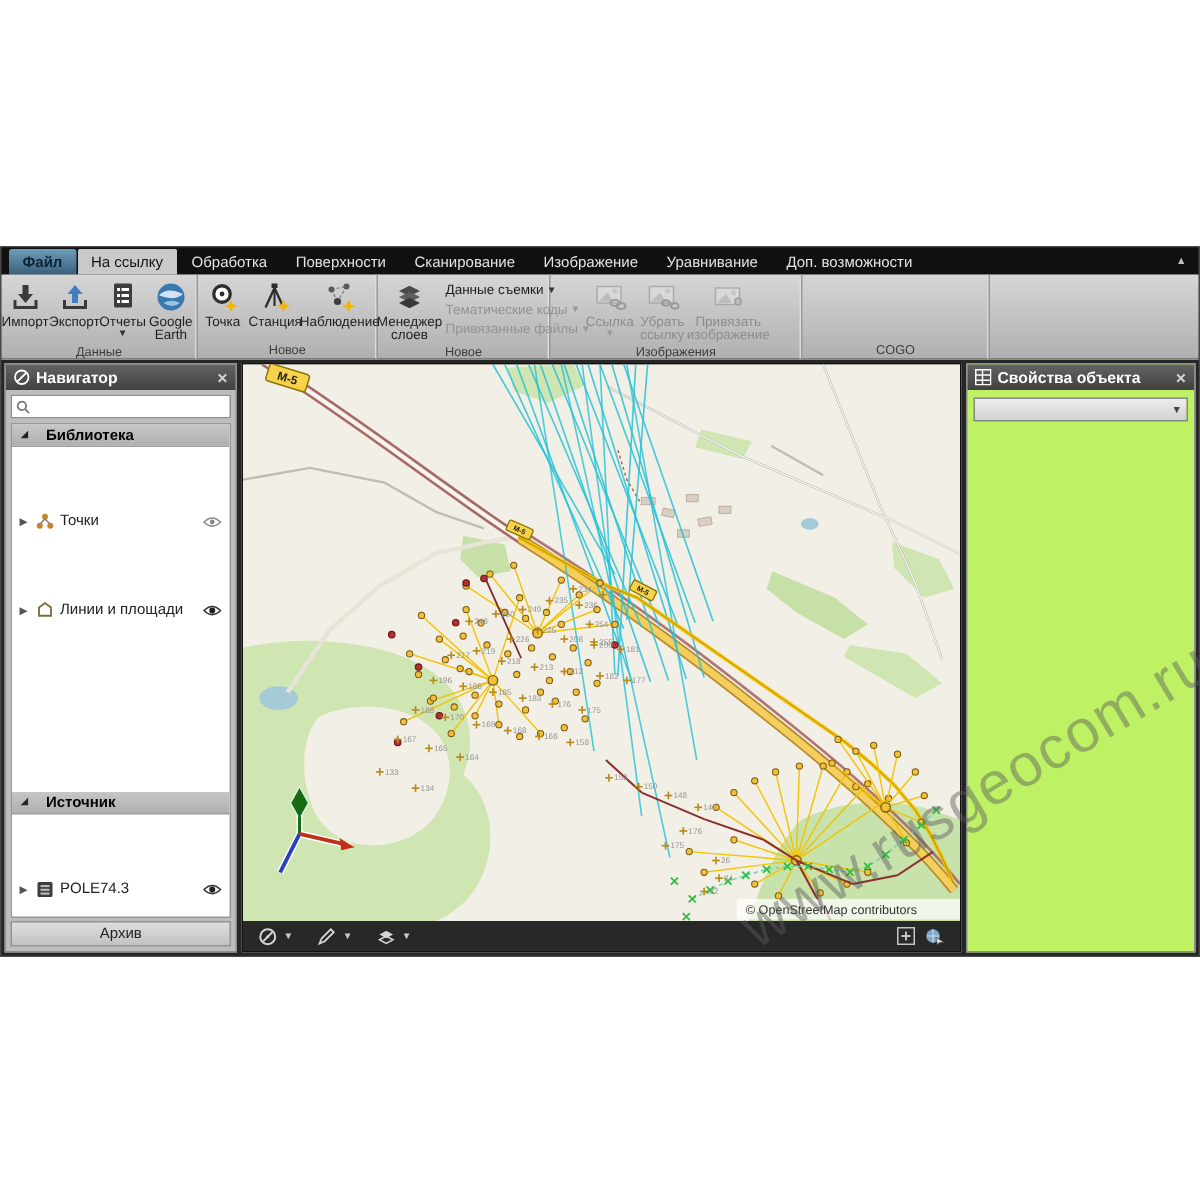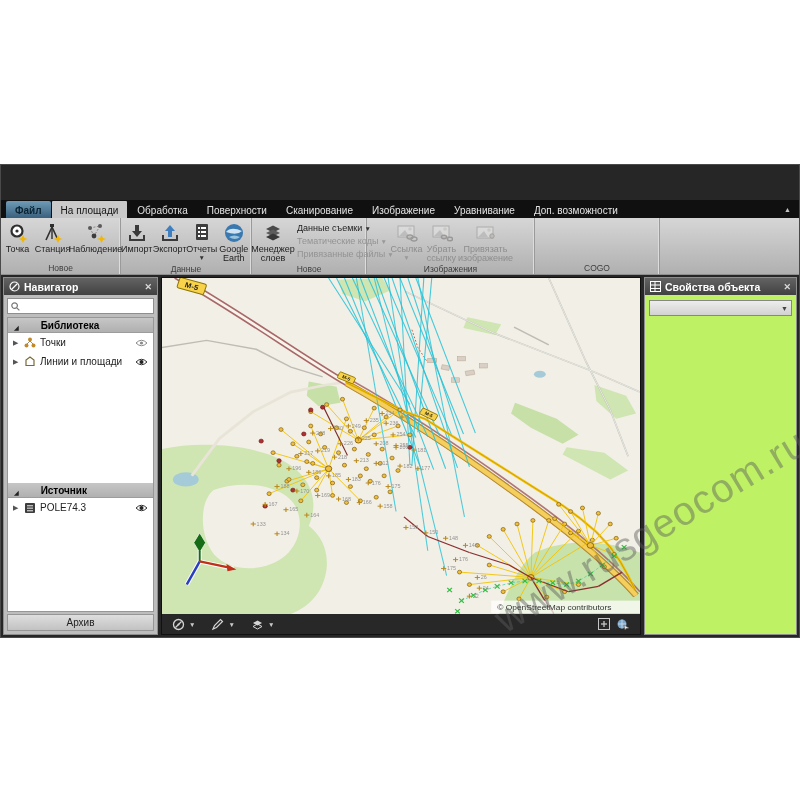--- a/index.html
+++ b/index.html
@@ -2,21 +2,21 @@
 <html><head>
 <meta charset="utf-8">
 <style>
   html,body{margin:0;padding:0;width:800px;height:800px;background:#ffffff;overflow:hidden;
     font-family:"Liberation Sans",sans-serif;-webkit-font-smoothing:antialiased;}
   *{box-sizing:border-box;}
   .app{position:absolute;left:0;top:164px;width:800px;height:474px;background:#262626;
     border:1px solid #4a4a4a;display:flex;flex-direction:column;}
   
   .tabbar{height:18px;background:#101010;display:flex;align-items:stretch;gap:1px;
-    padding:1px 5px 0 5px;font-size:10px;margin-top:35px;}
+    padding:1px 5px 0 5px;font-size:10px;}
   .tab{display:flex;align-items:center;padding:1px 9px 0;color:#e3e3e3;cursor:default;white-space:nowrap;}
   .tab.file{background:linear-gradient(#6f9cb8,#39607c);color:#0a2433;font-weight:bold;border-radius:2px 2px 0 0;}
   .tab.active{background:#c9c9c9;color:#131313;border-radius:1px 1px 0 0;}
   .ribbon-collapse{margin-left:auto;align-self:center;color:#c2c2c2;font-size:7px;padding-right:3px;}
   
   .ribbon{height:57px;background:linear-gradient(#d6d6d6,#bfbfbf 60%,#b0b0b0);display:flex;
     font-size:9px;color:#1e1e1e;border-bottom:1px solid #8f8f8f;}
   .rgroup{display:flex;flex-direction:column;border-right:1px solid #9a9a9a;box-shadow:inset -1px 0 0 #dcdcdc;}
   .rgroup-content{flex:1;display:flex;align-items:flex-start;justify-content:center;padding-top:2px;}
   .rgroup-label{height:11px;text-align:center;font-size:8.5px;color:#3d3d3d;line-height:10px;}
@@ -40,23 +40,23 @@
   .panel{background:#bdbdbd;border:1px solid #8e8e8e;display:flex;flex-direction:column;}
   .panel-header{height:17px;background:linear-gradient(#636363,#414141);color:#fff;font-size:10.5px;
     font-weight:bold;display:flex;align-items:center;gap:4px;padding:0 5px;flex:0 0 auto;}
   .panel-close{margin-left:auto;font-size:9px;color:#d8d8d8;}
   .left{width:155px;flex:0 0 155px;}
   .search-wrap{padding:3px 3px 2px;flex:0 0 auto;}
   .search-box{background:#fff;border:1px solid #8e8e8e;height:16px;display:flex;align-items:center;padding:0 3px;gap:3px;}
   .search-box input{border:0;outline:0;flex:1;font-size:10px;background:transparent;font-family:inherit;min-width:0;}
   .tree{flex:1;margin:1px 3px 0;background:#fff;border:1px solid #979797;display:flex;flex-direction:column;overflow:hidden;}
   .sec-header{background:linear-gradient(#c6c6c6,#b0b0b0);border-bottom:1px solid #9c9c9c;font-weight:bold;
-    font-size:10px;padding:2px 4px 1px 6px;display:flex;gap:22px;align-items:flex-end;flex:0 0 auto;}
+    font-size:10px;padding:2px 4px 1px 6px;display:flex;gap:12px;align-items:flex-start;flex:0 0 auto;}
   .sec-tri{font-size:6px;color:#222;}
-  .titem{display:flex;align-items:center;height:19px;padding-left:5px;gap:4px;font-size:10px;color:#222;flex:0 0 auto;}
+  .titem{display:flex;align-items:center;height:19px;padding-left:5px;gap:4px;font-size:10px;color:#222;flex:0 0 auto;margin-top:40px;}
   .texp{color:#555;font-size:7px;width:7px;}
   .teye{margin-left:auto;margin-right:5px;display:flex;}
   .tree-fill1{flex:0 0 112px;}
   .tree-fill2{flex:1;}
   .archive{height:17px;margin:2px 3px 3px;background:linear-gradient(#dedede,#c2c2c2);border:1px solid #969696;
     display:flex;align-items:center;justify-content:center;font-size:10px;color:#222;flex:0 0 auto;}
   .map-wrap{flex:1;border:1px solid #111;display:flex;flex-direction:column;background:#f2efe6;min-width:0;}
   .map-wrap svg.map{flex:1;display:block;width:100%;min-height:0;}
   .map-toolbar{height:20px;background:#282828;display:flex;align-items:center;padding:0 10px;flex:0 0 auto;}
   .mt-group{display:flex;align-items:center;gap:4px;margin-right:16px;}
@@ -70,32 +70,83 @@
   .watermark{position:absolute;left:498px;top:600px;transform:rotate(-31deg);transform-origin:0 50%;
     font-size:40px;letter-spacing:1px;color:rgba(92,92,92,.45);z-index:50;pointer-events:none;white-space:nowrap;font-weight:500;}
 </style>
 </head>
 <body>
 
 <div class="app">
 
   <div class="tabbar">
     <div class="tab file">Файл</div>
-    <div class="tab active">На площади</div>
+    <div class="tab active">На ссылку</div>
     <div class="tab">Обработка</div>
     <div class="tab">Поверхности</div>
     <div class="tab">Сканирование</div>
     <div class="tab">Изображение</div>
     <div class="tab">Уравнивание</div>
     <div class="tab">Доп. возможности</div>
     <div class="ribbon-collapse">▲</div>
   </div>
 
   <div class="ribbon">
 
+    <div class="rgroup" style="width:131px">
+      <div class="rgroup-content">
+        <div class="rbtn" style="width:33px">
+          <span class="ricon">
+            <svg width="22" height="22">
+                <rect x="9" y="3" width="4" height="6" fill="#3a3a3a"></rect>
+                <polygon points="6,9 16,9 11,15" fill="#3a3a3a"></polygon>
+                <path d="M4,13 v5 h14 v-5" fill="none" stroke="#3a3a3a" stroke-width="2"></path>
+              </svg>
+            </span>
+          <span class="rlabel">Импорт</span>
+        </div>
+        <div class="rbtn" style="width:36px">
+          <span class="ricon">
+            <svg width="22" height="22">
+                <polygon points="6,9 16,9 11,3" fill="#3f7fbf"></polygon>
+                <rect x="9" y="9" width="4" height="6" fill="#3f7fbf"></rect>
+                <path d="M4,13 v5 h14 v-5" fill="none" stroke="#3a3a3a" stroke-width="2"></path>
+              </svg>
+            </span>
+          <span class="rlabel">Экспорт</span>
+        </div>
+        <div class="rbtn" style="width:30px">
+          <span class="ricon">
+            <svg width="22" height="22">
+                <rect x="5" y="2" width="12" height="16" rx="1" fill="#3d3d3d"></rect>
+                <rect x="7" y="5" width="2" height="2" fill="#fff"></rect>
+                <rect x="10" y="5" width="5" height="2" fill="#fff"></rect>
+                <rect x="7" y="9" width="2" height="2" fill="#fff"></rect>
+                <rect x="10" y="9" width="5" height="2" fill="#fff"></rect>
+                <rect x="7" y="13" width="2" height="2" fill="#fff"></rect>
+                <rect x="10" y="13" width="5" height="2" fill="#fff"></rect>
+              </svg>
+            </span>
+          <span class="rlabel">Отчеты</span>
+          <span class="caret">▼</span>
+        </div>
+        <div class="rbtn" style="width:36px">
+          <span class="ricon">
+            <svg width="22" height="22">
+                <circle cx="11" cy="11" r="9" fill="#3a78b0"></circle>
+                <path d="M3,10 Q8,4 19,9 Q14,14 3,10 Z" fill="#cfe3f2"></path>
+                <path d="M6,15 Q11,12 17,15 Q12,19 6,15 Z" fill="#9cc3de"></path>
+              </svg>
+            </span>
+          <span class="rlabel">Google Earth</span>
+        </div>
+      </div>
+      <div class="rgroup-label">Данные</div>
+    </div>
+
     <div class="rgroup" style="width:120px">
       <div class="rgroup-content">
         <div class="rbtn" style="width:32px">
           <span class="ricon">
             <svg width="22" height="22">
                 <circle cx="10" cy="9" r="5.5" fill="#fff" stroke="#2e2e2e" stroke-width="2.2"></circle>
                 <circle cx="10" cy="9" r="1.6" fill="#2e2e2e"></circle>
                 <polygon points="16,13 17.5,16 20.5,17 17.5,18 16,21 14.5,18 11.5,17 14.5,16" fill="#f2b600"></polygon>
               </svg>
             </span>
@@ -122,71 +173,20 @@
                 <circle cx="5" cy="6" r="2" fill="#5a5a5a"></circle>
                 <circle cx="15" cy="4" r="2" fill="#5a5a5a"></circle>
                 <circle cx="9" cy="14" r="2.4" fill="#3c3c3c"></circle>
                 <polygon points="16.5,13 18,16 21,17 18,18 16.5,21 15,18 12,17 15,16" fill="#f2b600"></polygon>
               </svg>
             </span>
           <span class="rlabel">Наблюдение</span>
         </div>
       </div>
       <div class="rgroup-label">Новое</div>
-    </div>
-
-    <div class="rgroup" style="width:131px">
-      <div class="rgroup-content">
-        <div class="rbtn" style="width:33px">
-          <span class="ricon">
-            <svg width="22" height="22">
-                <rect x="9" y="3" width="4" height="6" fill="#3a3a3a"></rect>
-                <polygon points="6,9 16,9 11,15" fill="#3a3a3a"></polygon>
-                <path d="M4,13 v5 h14 v-5" fill="none" stroke="#3a3a3a" stroke-width="2"></path>
-              </svg>
-            </span>
-          <span class="rlabel">Импорт</span>
-        </div>
-        <div class="rbtn" style="width:36px">
-          <span class="ricon">
-            <svg width="22" height="22">
-                <polygon points="6,9 16,9 11,3" fill="#3f7fbf"></polygon>
-                <rect x="9" y="9" width="4" height="6" fill="#3f7fbf"></rect>
-                <path d="M4,13 v5 h14 v-5" fill="none" stroke="#3a3a3a" stroke-width="2"></path>
-              </svg>
-            </span>
-          <span class="rlabel">Экспорт</span>
-        </div>
-        <div class="rbtn" style="width:30px">
-          <span class="ricon">
-            <svg width="22" height="22">
-                <rect x="5" y="2" width="12" height="16" rx="1" fill="#3d3d3d"></rect>
-                <rect x="7" y="5" width="2" height="2" fill="#fff"></rect>
-                <rect x="10" y="5" width="5" height="2" fill="#fff"></rect>
-                <rect x="7" y="9" width="2" height="2" fill="#fff"></rect>
-                <rect x="10" y="9" width="5" height="2" fill="#fff"></rect>
-                <rect x="7" y="13" width="2" height="2" fill="#fff"></rect>
-                <rect x="10" y="13" width="5" height="2" fill="#fff"></rect>
-              </svg>
-            </span>
-          <span class="rlabel">Отчеты</span>
-          <span class="caret">▼</span>
-        </div>
-        <div class="rbtn" style="width:36px">
-          <span class="ricon">
-            <svg width="22" height="22">
-                <circle cx="11" cy="11" r="9" fill="#3a78b0"></circle>
-                <path d="M3,10 Q8,4 19,9 Q14,14 3,10 Z" fill="#cfe3f2"></path>
-                <path d="M6,15 Q11,12 17,15 Q12,19 6,15 Z" fill="#9cc3de"></path>
-              </svg>
-            </span>
-          <span class="rlabel">Google Earth</span>
-        </div>
-      </div>
-      <div class="rgroup-label">Данные</div>
     </div>
 
     <div class="rgroup" style="width:115px">
       <div class="rgroup-content" style="justify-content:flex-start;padding-left:2px;">
         <div class="rbtn" style="width:38px">
           <span class="ricon">
             <svg width="22" height="22">
                 <path d="M4,7 L11,3.5 L18,7 L11,10.5 Z" fill="#4a4a4a"></path>
                 <path d="M4,11 L11,7.5 L18,11 L11,14.5 Z" fill="#5d5d5d"></path>
                 <path d="M4,15 L11,11.5 L18,15 L11,18.5 Z" fill="#383838"></path>

